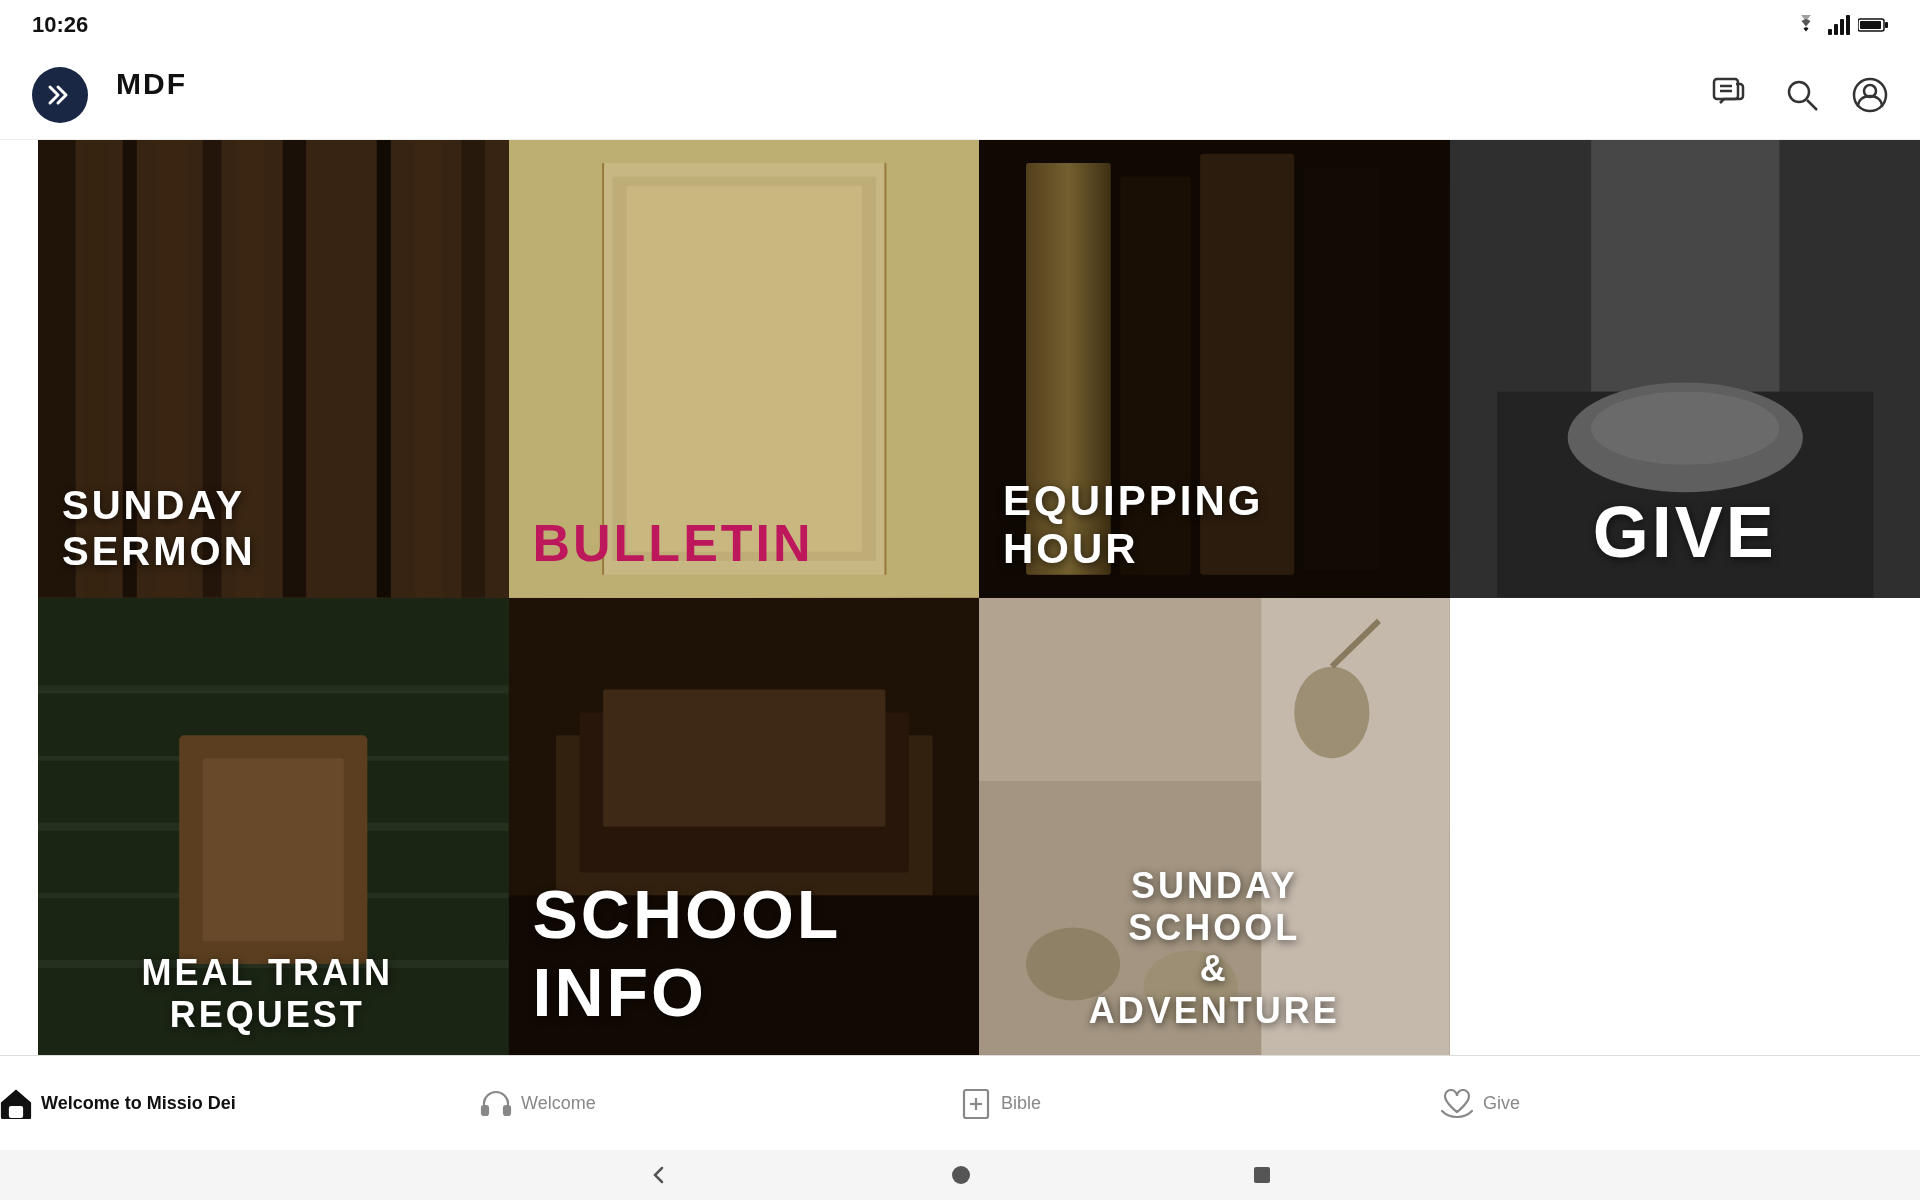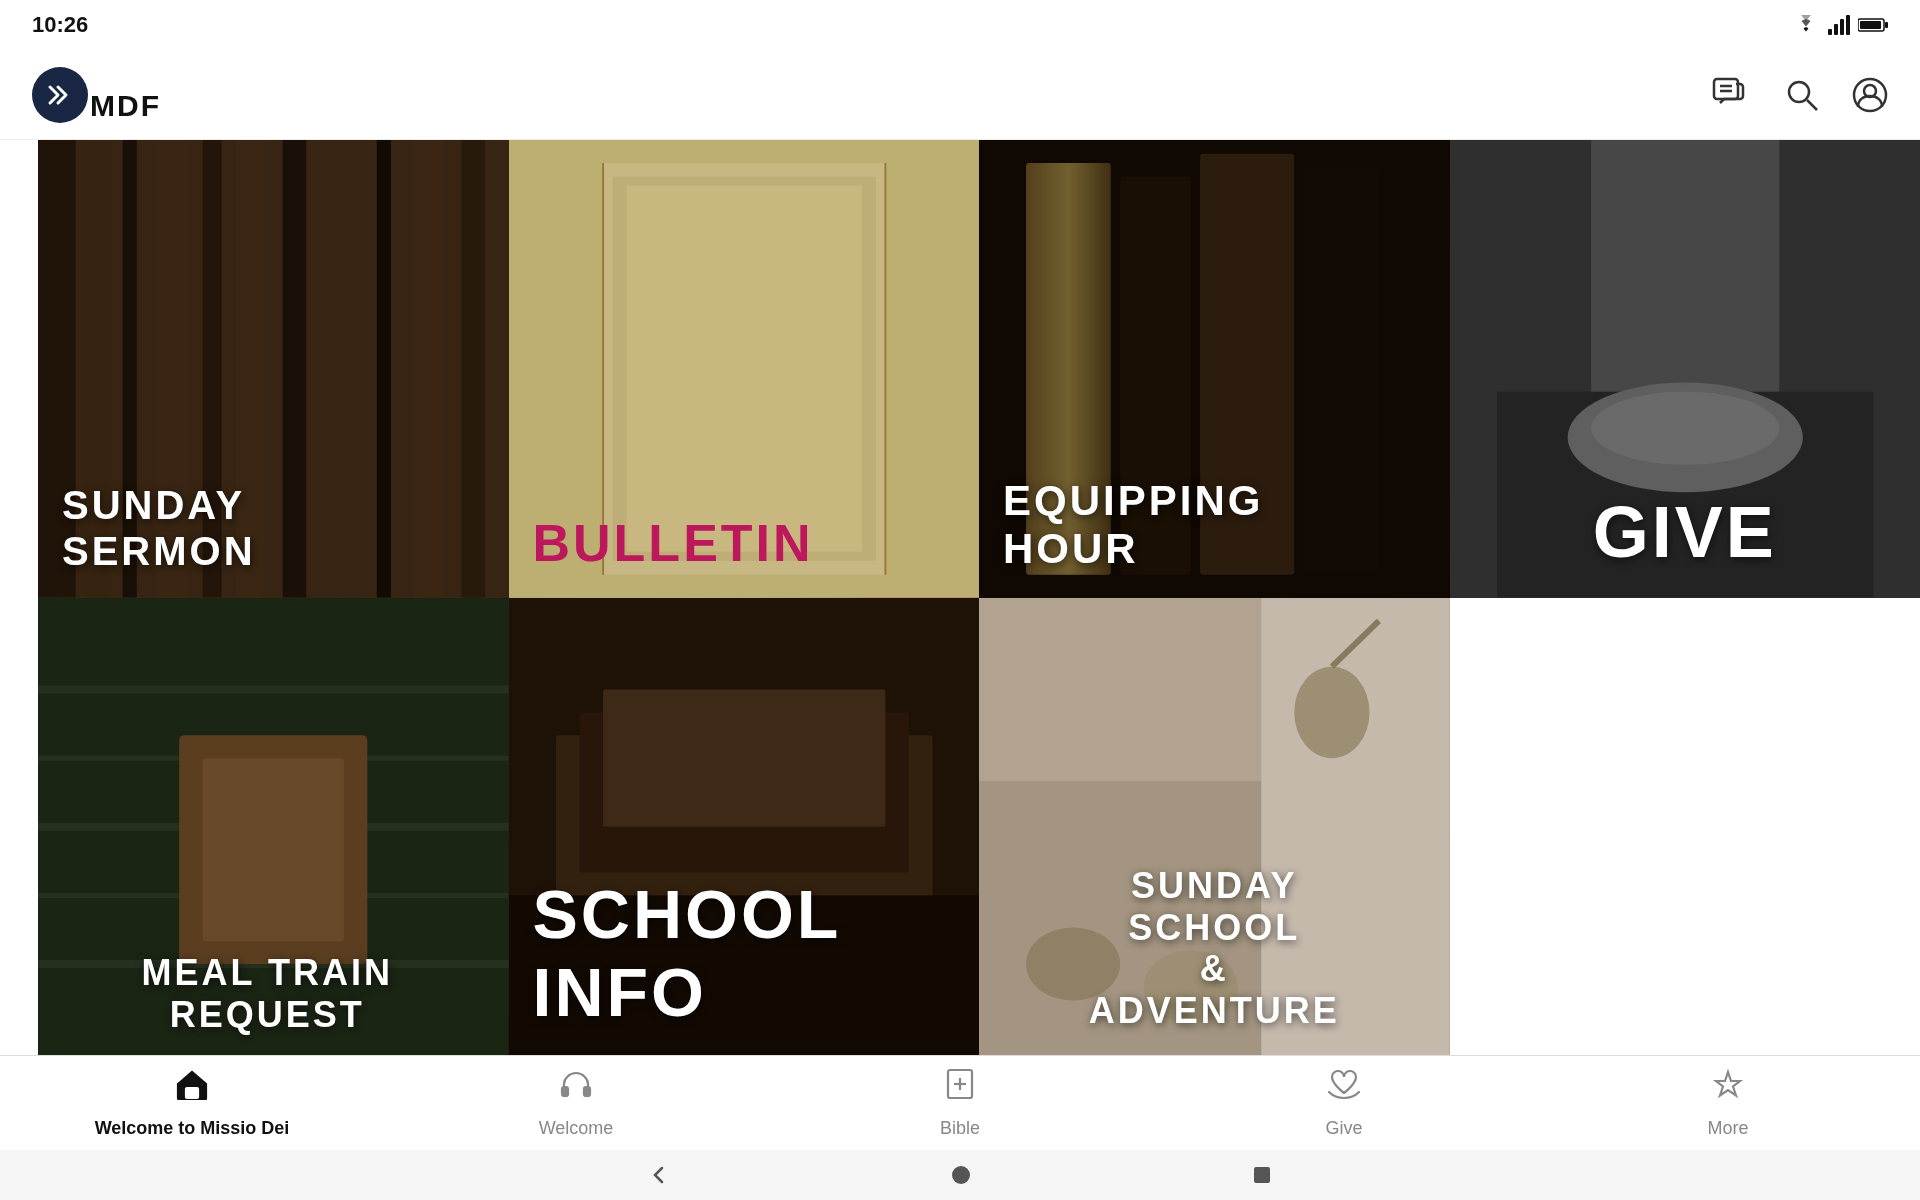--- a/index.html
+++ b/index.html
@@ -47,22 +47,22 @@
       display: flex;
       align-items: center;
       justify-content: space-between;
       padding: 0 32px;
       border-bottom: 1px solid #eee;
       z-index: 100;
     }
 
     .app-bar-left {
       display: flex;
-      align-items: flex-end;
-      gap: 2px;
+      align-items: flex-start;
+      gap: 28px;
     }
 
     .app-logo {
       width: 56px;
       height: 56px;
       border-radius: 50%;
       background: #1a2744;
       display: flex;
       align-items: center;
       justify-content: center;
@@ -198,23 +198,23 @@
       background: #fff;
       border-top: 1px solid #ddd;
       display: flex;
       align-items: center;
       justify-content: space-around;
       z-index: 100;
     }
 
     .nav-item {
       display: flex;
-      flex-direction: column;
-      align-items: center;
-      gap: 18px;
+      flex-direction: row;
+      align-items: center;
+      gap: 9px;
       cursor: pointer;
       flex: 1;
     }
 
     .nav-icon {
       color: #888;
       font-size: 26px;
     }
 
     .nav-icon.active {
@@ -498,28 +498,20 @@
   <div class="nav-item">
     <div class="nav-icon">
       <svg width="34" height="30" viewBox="0 0 34 30" fill="none" stroke="#888" stroke-width="2.2">
         <path d="M17 7c0-3.3-2.7-6-6-6S5 3.7 5 7c0 7 12 16 12 16s12-9 12-16c0-3.3-2.7-6-6-6s-6 2.7-6 6z"></path>
         <path d="M2 22c4 4 10 6 15 6s11-2 15-6" stroke-linecap="round"></path>
       </svg>
     </div>
     <span class="nav-label">Give</span>
   </div>
 
-  <div class="nav-item">
-    <div class="nav-icon">
-      <svg width="32" height="32" viewBox="0 0 32 32" fill="none" stroke="#888" stroke-width="2.2">
-        <path d="M16 4l3 9h9l-7 5.5 3 9L16 22l-8 5.5 3-9L4 13h9z"></path>
-      </svg>
-    </div>
-    <span class="nav-label">More</span>
-  </div>
 
 </div>
 
 <div class="system-nav">
   <div class="sys-btn">
     <svg width="22" height="22" viewBox="0 0 22 22" fill="#555">
       <path d="M14 4l-7 7 7 7" stroke="#555" stroke-width="2.5" fill="none" stroke-linecap="round"></path>
     </svg>
   </div>
   <div class="sys-btn">

